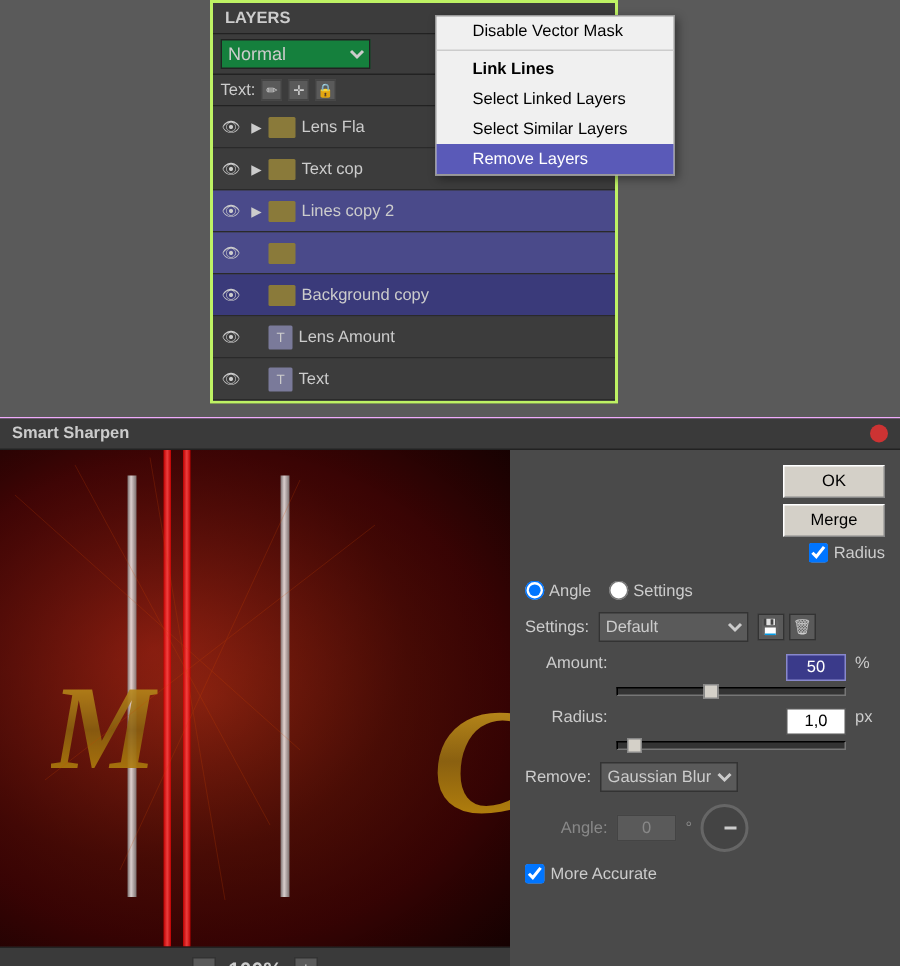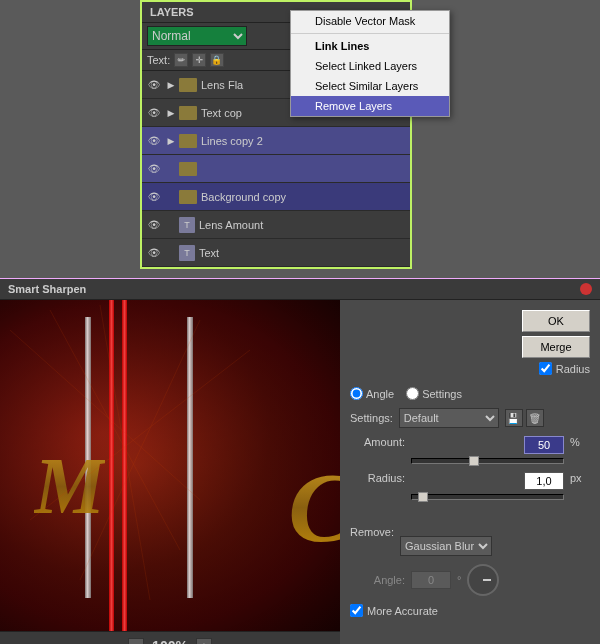--- a/index.html
+++ b/index.html
@@ -362,21 +362,20 @@
       gap: 6px;
       color: #ccc;
       font-size: 11px;
     }
     .remove-select {
       background: #5a5a5a;
       border: 1px solid #333;
       color: #ccc;
       font-size: 11px;
       height: 20px;
-      margin-top: 28px;
     }
 
     .angle-row {
       display: flex;
       align-items: center;
       gap: 6px;
       color: #888;
       font-size: 11px;
     }
     .angle-input {

